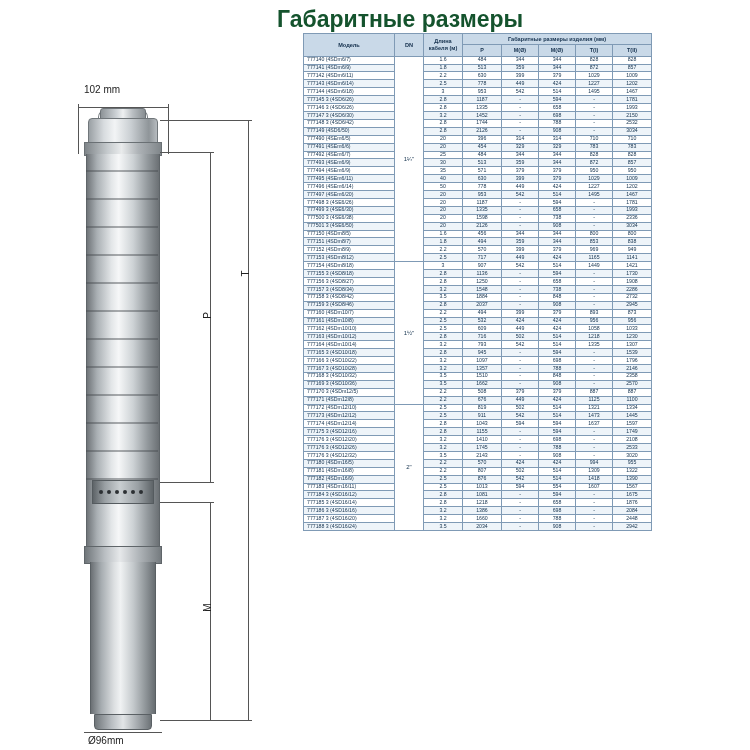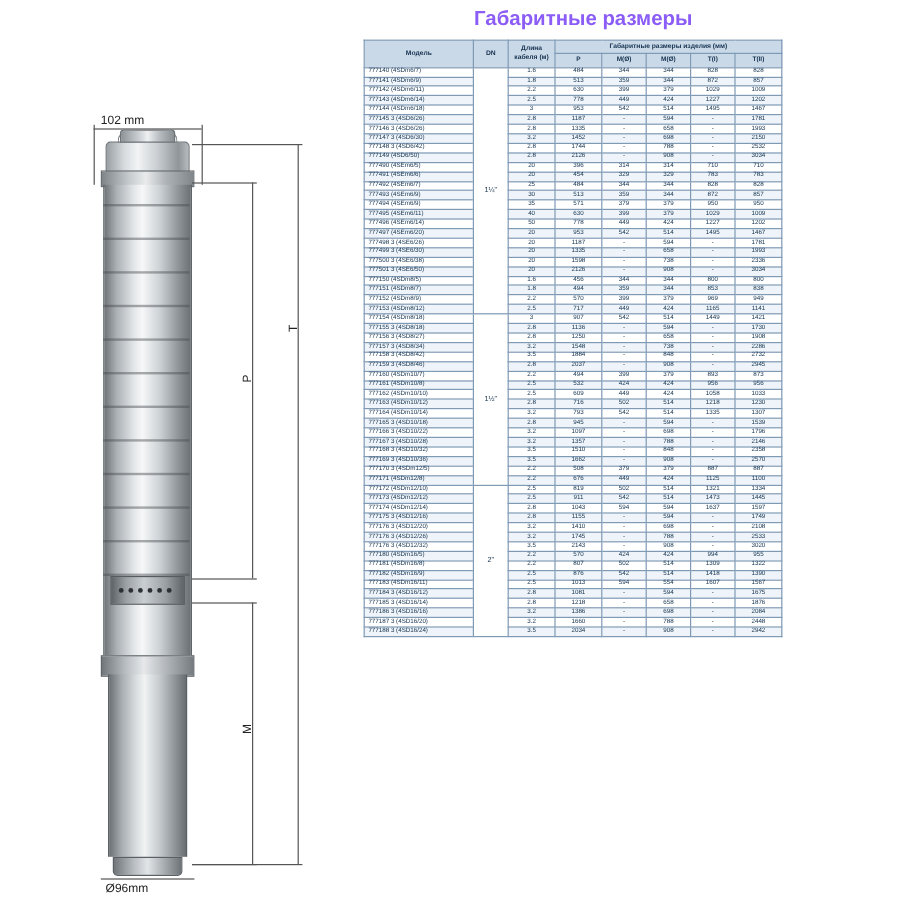--- a/index.html
+++ b/index.html
@@ -2,21 +2,21 @@
 <html><head>
 <meta charset="utf-8">
 <style>
   html,body{margin:0;padding:0;}
   body{width:750px;height:750px;background:#ffffff;font-family:"Liberation Sans",sans-serif;overflow:hidden;}
   .page{position:relative;width:750px;height:750px;}
 
   
   .title{
     position:absolute;left:277px;top:6px;width:300px;
-    text-align:right;font-size:17px;font-weight:bold;color:#8b5cf6;
+    text-align:left;font-size:23px;font-weight:bold;color:#14532d;
     font-family:"Liberation Sans",sans-serif;
   }
 
   
   .drawing{position:absolute;left:0;top:0;width:300px;height:750px;}
   .dim-label{position:absolute;font-size:10px;color:#222;font-family:"Liberation Sans",sans-serif;}
   .vline{position:absolute;background:#333;width:1px;}
   .hline{position:absolute;background:#333;height:1px;}
   .thin{background:#555;}
   .rot{transform:rotate(-90deg);transform-origin:center center;}
@@ -82,21 +82,21 @@
 </style>
 </head>
 <body>
 
 <div class="page">
 
   <div class="title">Габаритные размеры</div>
 
   <div class="drawing">
 
-    <div class="dim-label" style="left:84px;top:95px;">102 mm</div>
+    <div class="dim-label" style="left:84px;top:84px;">102 mm</div>
     <div class="hline thin" style="left:78px;top:107px;width:90px;"></div>
     <div class="vline thin" style="left:78px;top:104px;height:50px;"></div>
     <div class="vline thin" style="left:168px;top:104px;height:50px;"></div>
 
     <div class="dim-label" style="left:108px;top:118px;">DN</div>
     <div class="hline thin" style="left:100px;top:133px;width:44px;"></div>
 
     <div class="hook" style="left:98px;"></div>
     <div class="hook" style="left:130px;"></div>
     <div class="pump-neck"></div>

